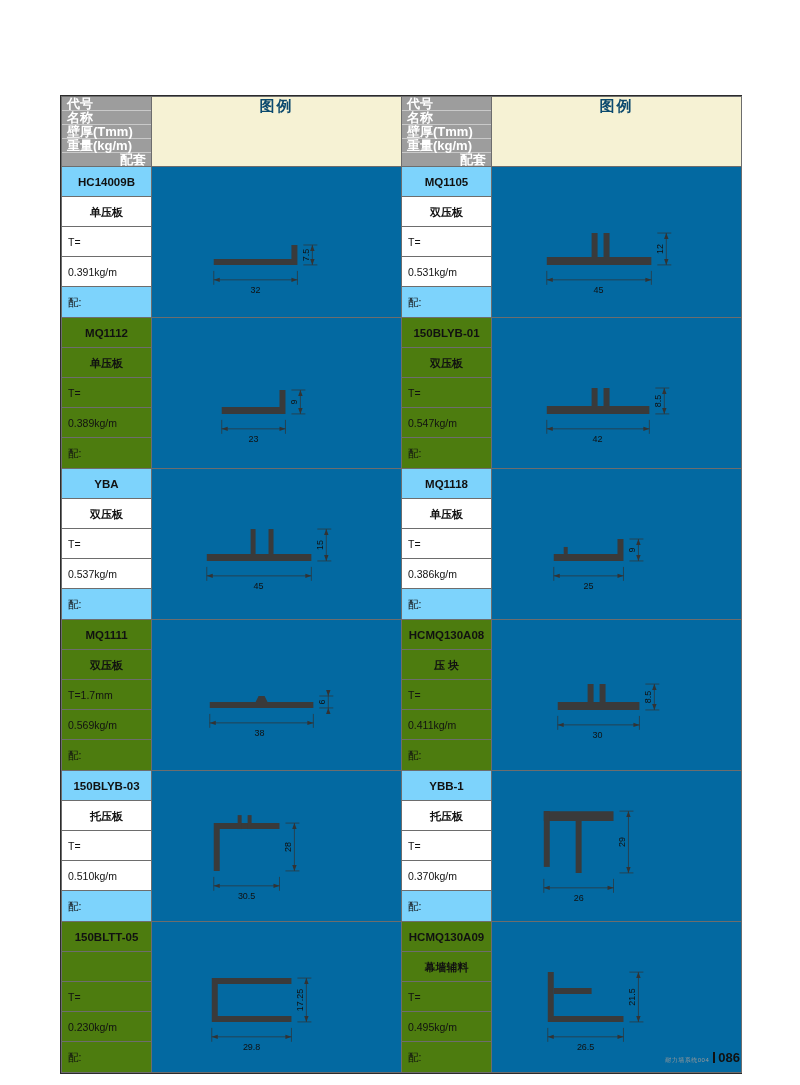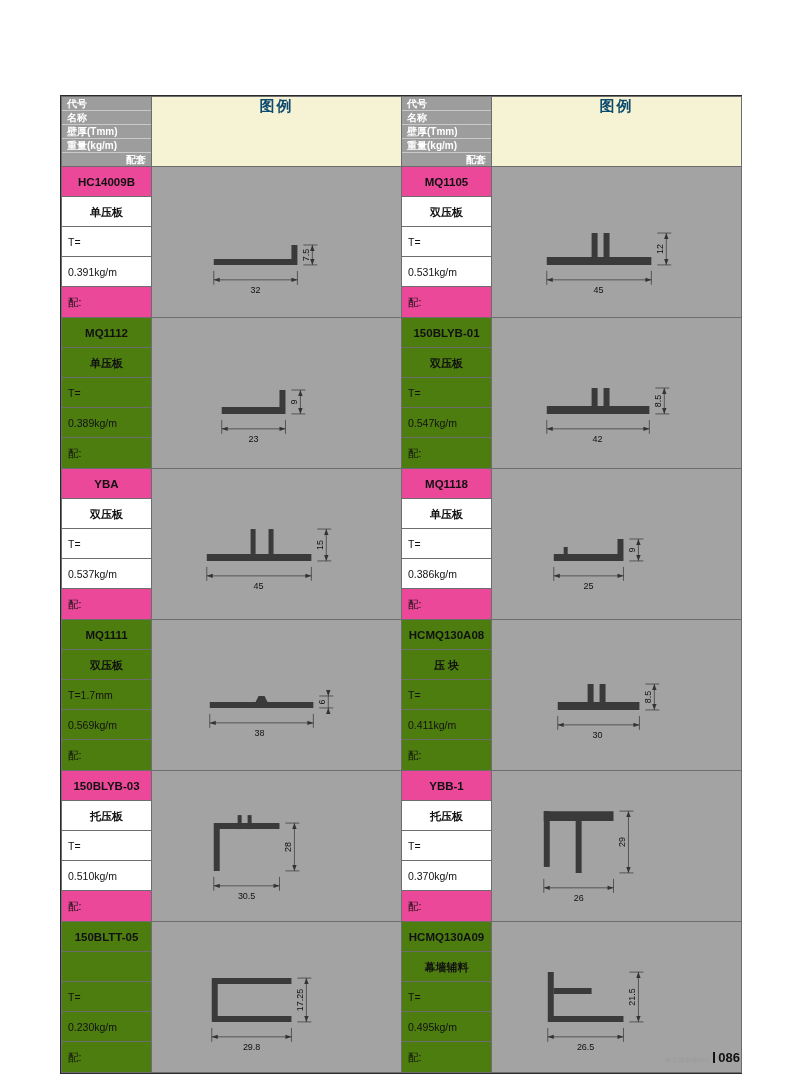--- a/index.html
+++ b/index.html
@@ -35,21 +35,21 @@
   }
   table.grid td {
     border: 1px solid #6d6d6d;
     padding: 0;
     vertical-align: top;
   }
   
   .hdr-label {
     background: #9d9d9d;
     color: #ffffff;
-    font-size: 10px;
+    font-size: 13px;
     line-height: 13px;
     padding: 0 5px;
     border-bottom: 1px solid #c9c9c9;
     white-space: nowrap;
     font-weight: bold;
   }
   .hdr-label:last-child { border-bottom: none; text-align: right; }
   .hdr-illus {
     background: #f6f2d4;
     text-align: center;
@@ -63,29 +63,29 @@
     line-height: 14px;
     height: 30px;
     display: flex;
     align-items: center;
     box-sizing: border-box;
     border-bottom: 1px solid #6d6d6d;
     padding: 0 6px;
   }
   .row-line:last-child { border-bottom: none; }
   .row-line.center { justify-content: center; font-weight: bold; }
-  .grey { background: #ec4899; }
+  .grey { background: #7dd3fc; }
   .cream { background: #4d7c0f; }
   .white { background: #ffffff; }
   .code-txt { font-size: 11.5px; font-weight: bold; }
   .name-txt { font-size: 11px; }
   .pic-cell {
     position: relative;
     height: 150px;
-    background: #a3a3a3;
+    background: #0369a1;
   }
   .pic-cell svg { display:block; width:100%; height:100%; }
 
   .footnote {
     position: absolute;
     left: 0;
     top: 990px;
     width: 800px;
     text-align: center;
     font-size: 10.5px;

